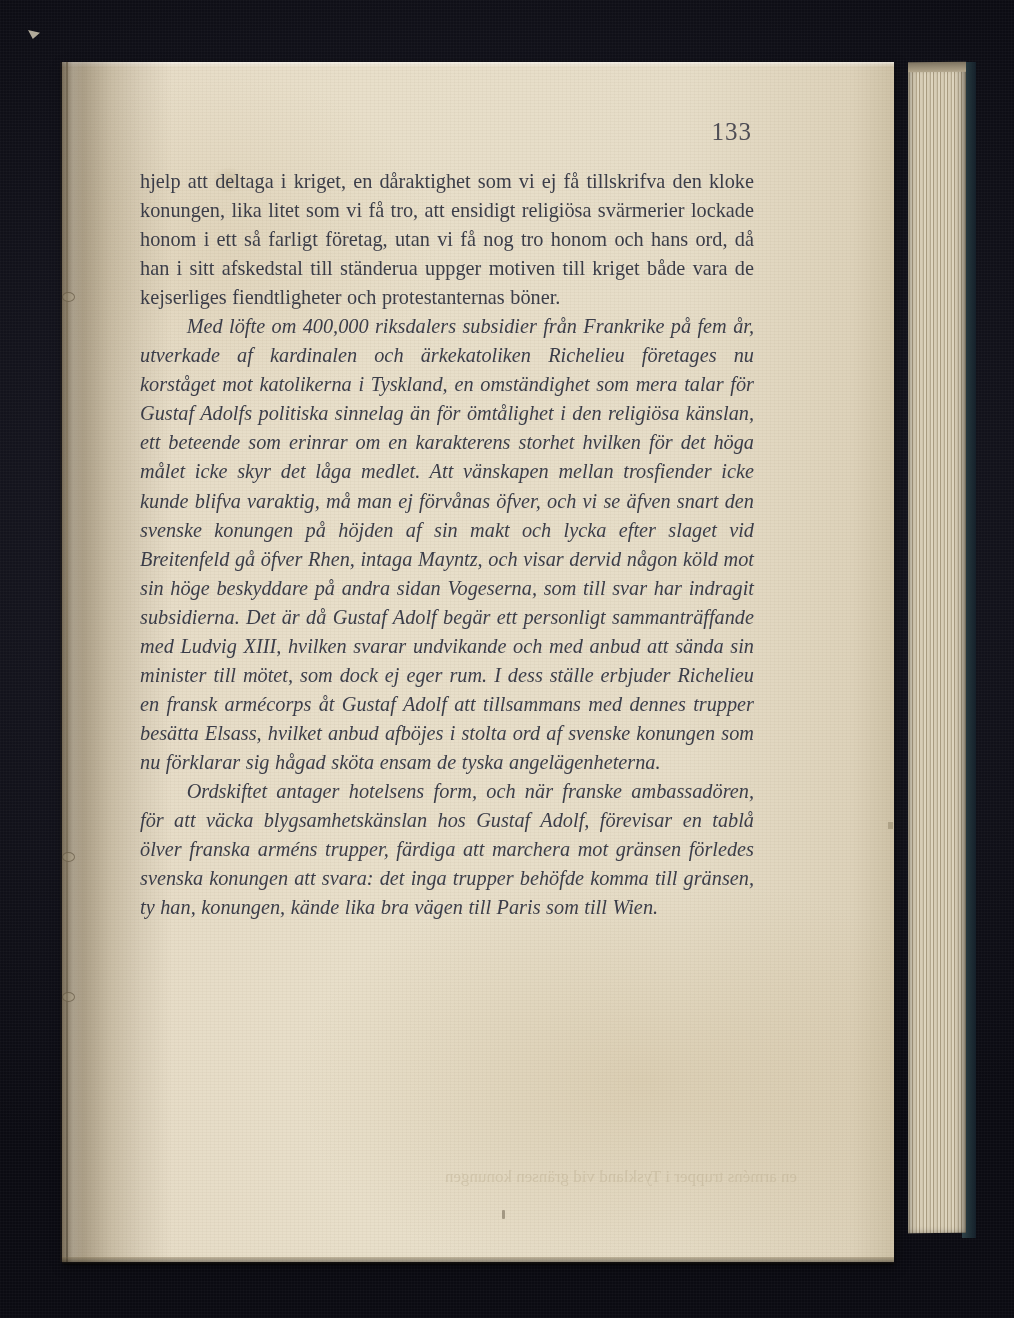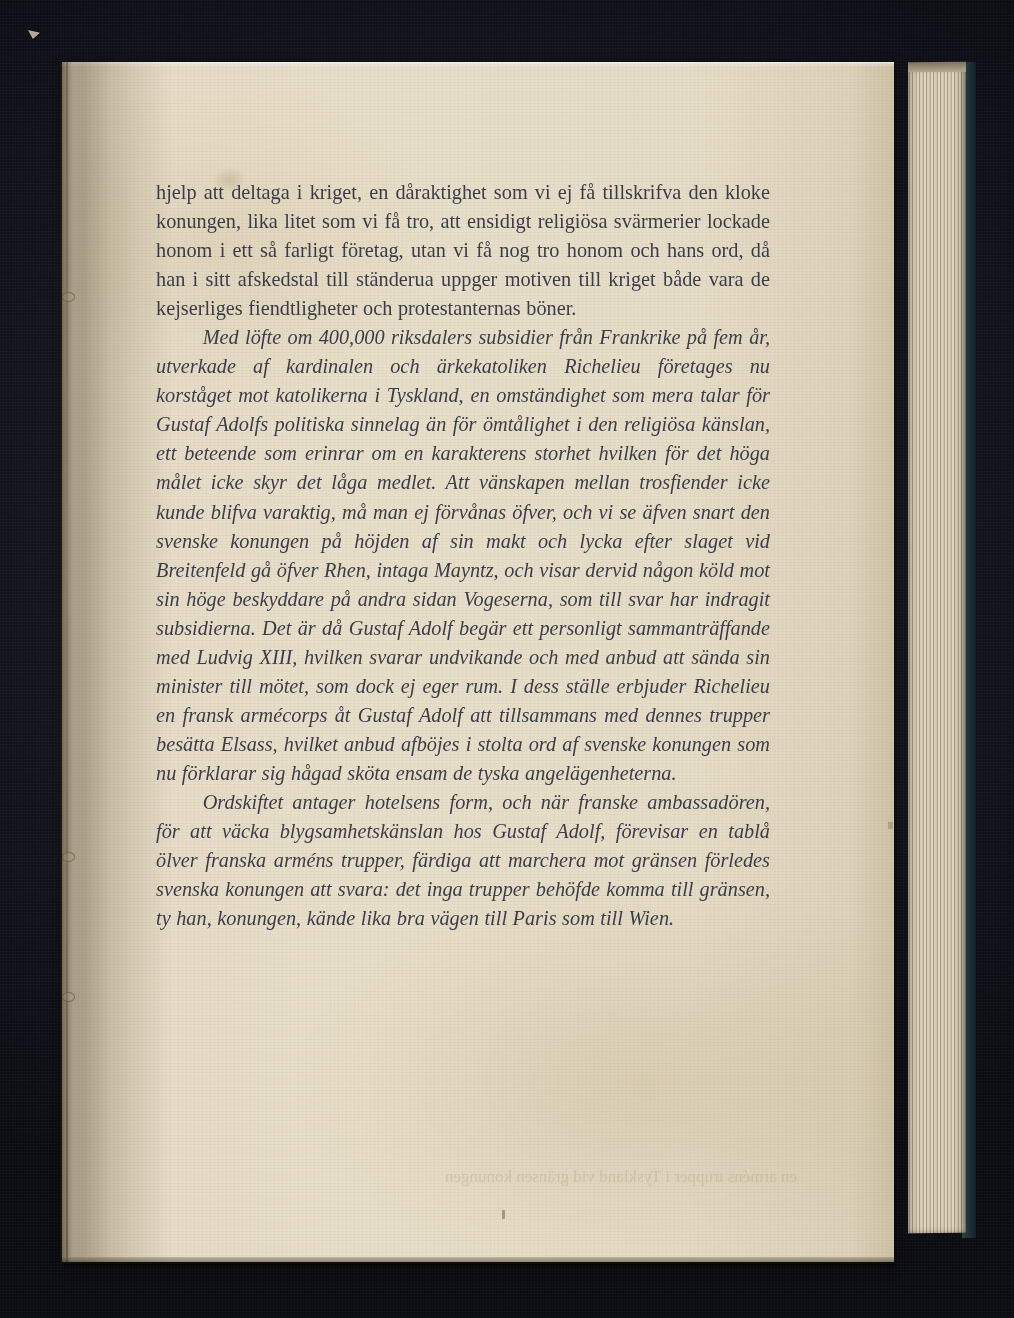--- a/index.html
+++ b/index.html
@@ -149,23 +149,22 @@
     text-align: right;
     font-size: 25px;
     letter-spacing: 1px;
     color: #3a3a46;
     opacity: .88;
   }
 
   #textblock {
     position: absolute;
     left: 140px;
-    top: 178px;
+    top: 167px;
     width: 614px;
-    margin-left: 16px;
   }
   #textblock p {
     margin: 0;
     font-size: 20.3px;
     line-height: 29.05px;
     color: #2f3240;
     text-align: justify;
     text-justify: inter-word;
     word-spacing: .5px;
     opacity: .93;
@@ -243,20 +242,21 @@
 
     <div id="page-topmargin-smudge"></div>
     <div id="right-margin-speck"></div>
 
     <div id="showthrough">en arméns trupper i Tyskland vid gränsen konungen</div>
     <div class="speck" style="left:440px;top:1148px;width:3px;height:9px;"></div>
 
     <div id="page-bottomedge"></div>
   </div>
 
+  <div id="folio">133</div>
 
   <div id="textblock">
     <p>hjelp att deltaga i kriget, en dåraktighet som vi ej få tillskrifva den kloke konungen, lika litet som vi få tro, att ensidigt religiösa svärmerier lockade honom i ett så farligt företag, utan vi få nog tro honom och hans ord, då han i sitt afskedstal till ständerua uppger motiven till kriget både vara de kejserliges fiendtligheter och protestanternas böner.</p>
     <p class="indent">Med löfte om 400,000 riksdalers subsidier från Frankrike på fem år, utverkade af kardinalen och ärkekatoliken Richelieu företages nu korståget mot katolikerna i Tyskland, en omständighet som mera talar för Gustaf Adolfs politiska sinnelag än för ömtålighet i den religiösa känslan, ett beteende som erinrar om en karakterens storhet hvilken för det höga målet icke skyr det låga medlet. Att vänskapen mellan trosfiender icke kunde blifva varaktig, må man ej förvånas öfver, och vi se äfven snart den svenske konungen på höjden af sin makt och lycka efter slaget vid Breitenfeld gå öfver Rhen, intaga Mayntz, och visar dervid någon köld mot sin höge beskyddare på andra sidan Vogeserna, som till svar har indragit subsidierna. Det är då Gustaf Adolf begär ett personligt sammanträffande med Ludvig XIII, hvilken svarar undvikande och med anbud att sända sin minister till mötet, som dock ej eger rum. I dess ställe erbjuder Richelieu en fransk armécorps åt Gustaf Adolf att tillsammans med dennes trupper besätta Elsass, hvilket anbud afböjes i stolta ord af svenske konungen som nu förklarar sig hågad sköta ensam de tyska angelägenheterna.</p>
     <p class="indent">Ordskiftet antager hotelsens form, och när franske ambassadören, för att väcka blygsamhetskänslan hos Gustaf Adolf, förevisar en tablå ölver franska arméns trupper, färdiga att marchera mot gränsen förledes svenska konungen att svara: det inga trupper behöfde komma till gränsen, ty han, konungen, kände lika bra vägen till Paris som till Wien.</p>
   </div>
 
 </div>
 
 </body></html>

